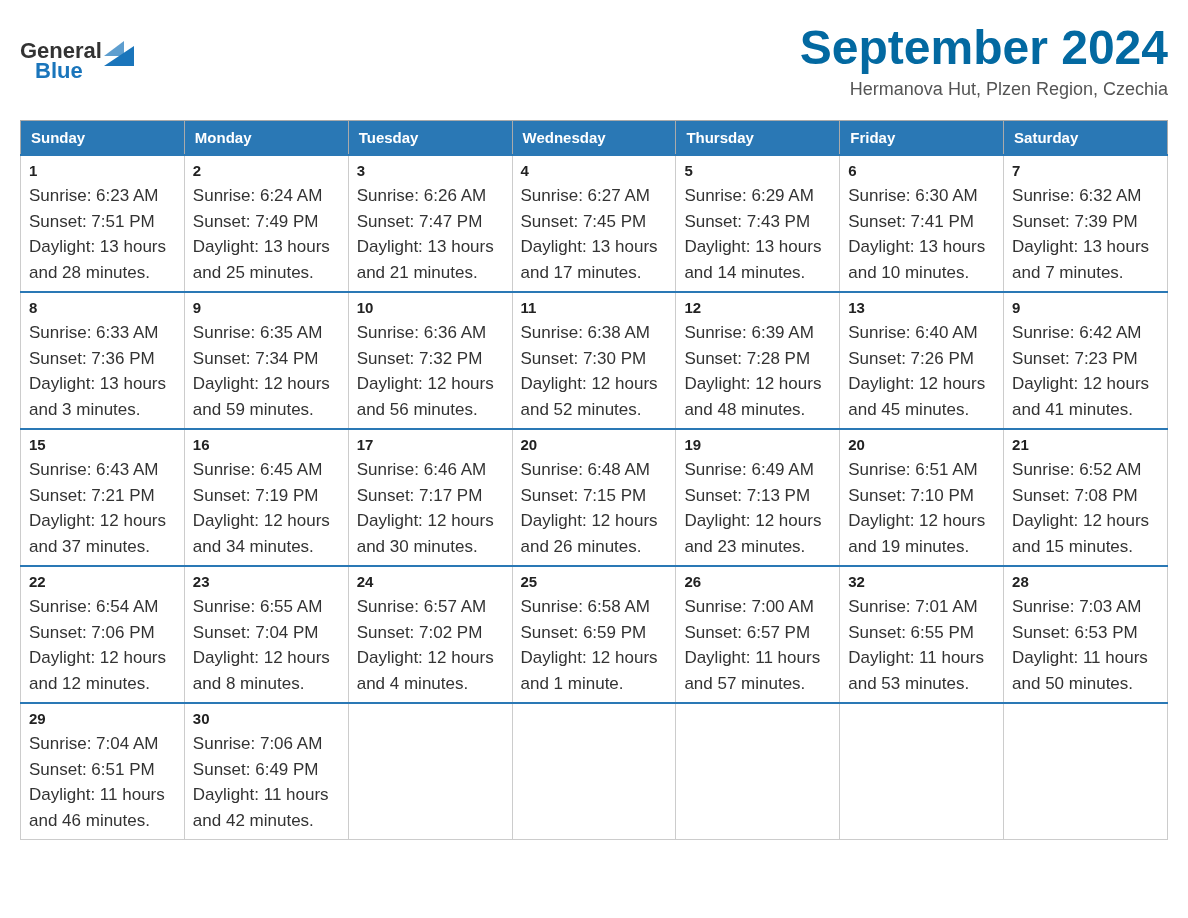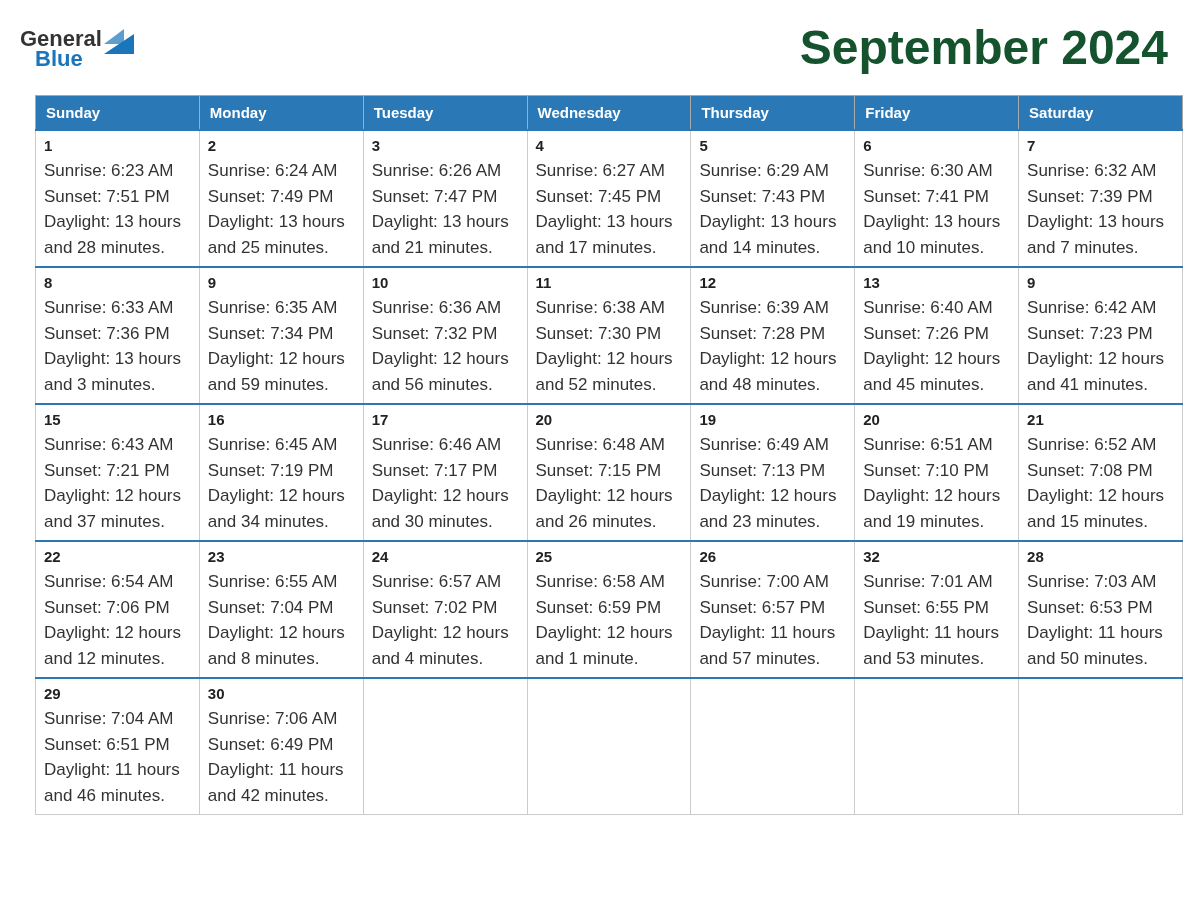--- a/index.html
+++ b/index.html
@@ -34,32 +34,31 @@
       width: 30px;
       height: 30px;
       margin-left: 2px;
     }
     .title-block {
       text-align: right;
     }
     .title-month {
       font-size: 48px;
       font-weight: bold;
-      color: #14532d;
+      color: #0369a1;
       margin-left: 15px;
     }
     .title-location {
       font-size: 18px;
       color: #555;
       margin-top: 4px;
     }
     .calendar {
       width: 100%;
       border-collapse: collapse;
-      margin-left: 15px;
     }
     .calendar th {
       background-color: #2a78b5;
       color: #ffffff;
       font-size: 15px;
       font-weight: bold;
       padding: 8px 10px;
       text-align: left;
       border: 1px solid #aaa;
     }
@@ -99,20 +98,21 @@
         <svg class="logo-icon" viewBox="0 0 30 30" xmlns="http://www.w3.org/2000/svg">
           <polygon points="0,30 30,10 30,30" fill="#1a75bb"></polygon>
           <polygon points="0,20 20,5 20,20" fill="#1a75bb" opacity="0.7"></polygon>
         </svg>
       </div>
       <span class="logo-text-blue" style="margin-top:-8px; margin-left:15px;">Blue</span>
     </div>
   </div>
   <div class="title-block">
     <div class="title-month">September 2024</div>
+    <div class="title-location">Hermanova Hut, Plzen Region, Czechia</div>
   </div>
 </div>
 
 <table class="calendar">
   <thead>
     <tr>
       <th>Sunday</th>
       <th>Monday</th>
       <th>Tuesday</th>
       <th>Wednesday</th>

